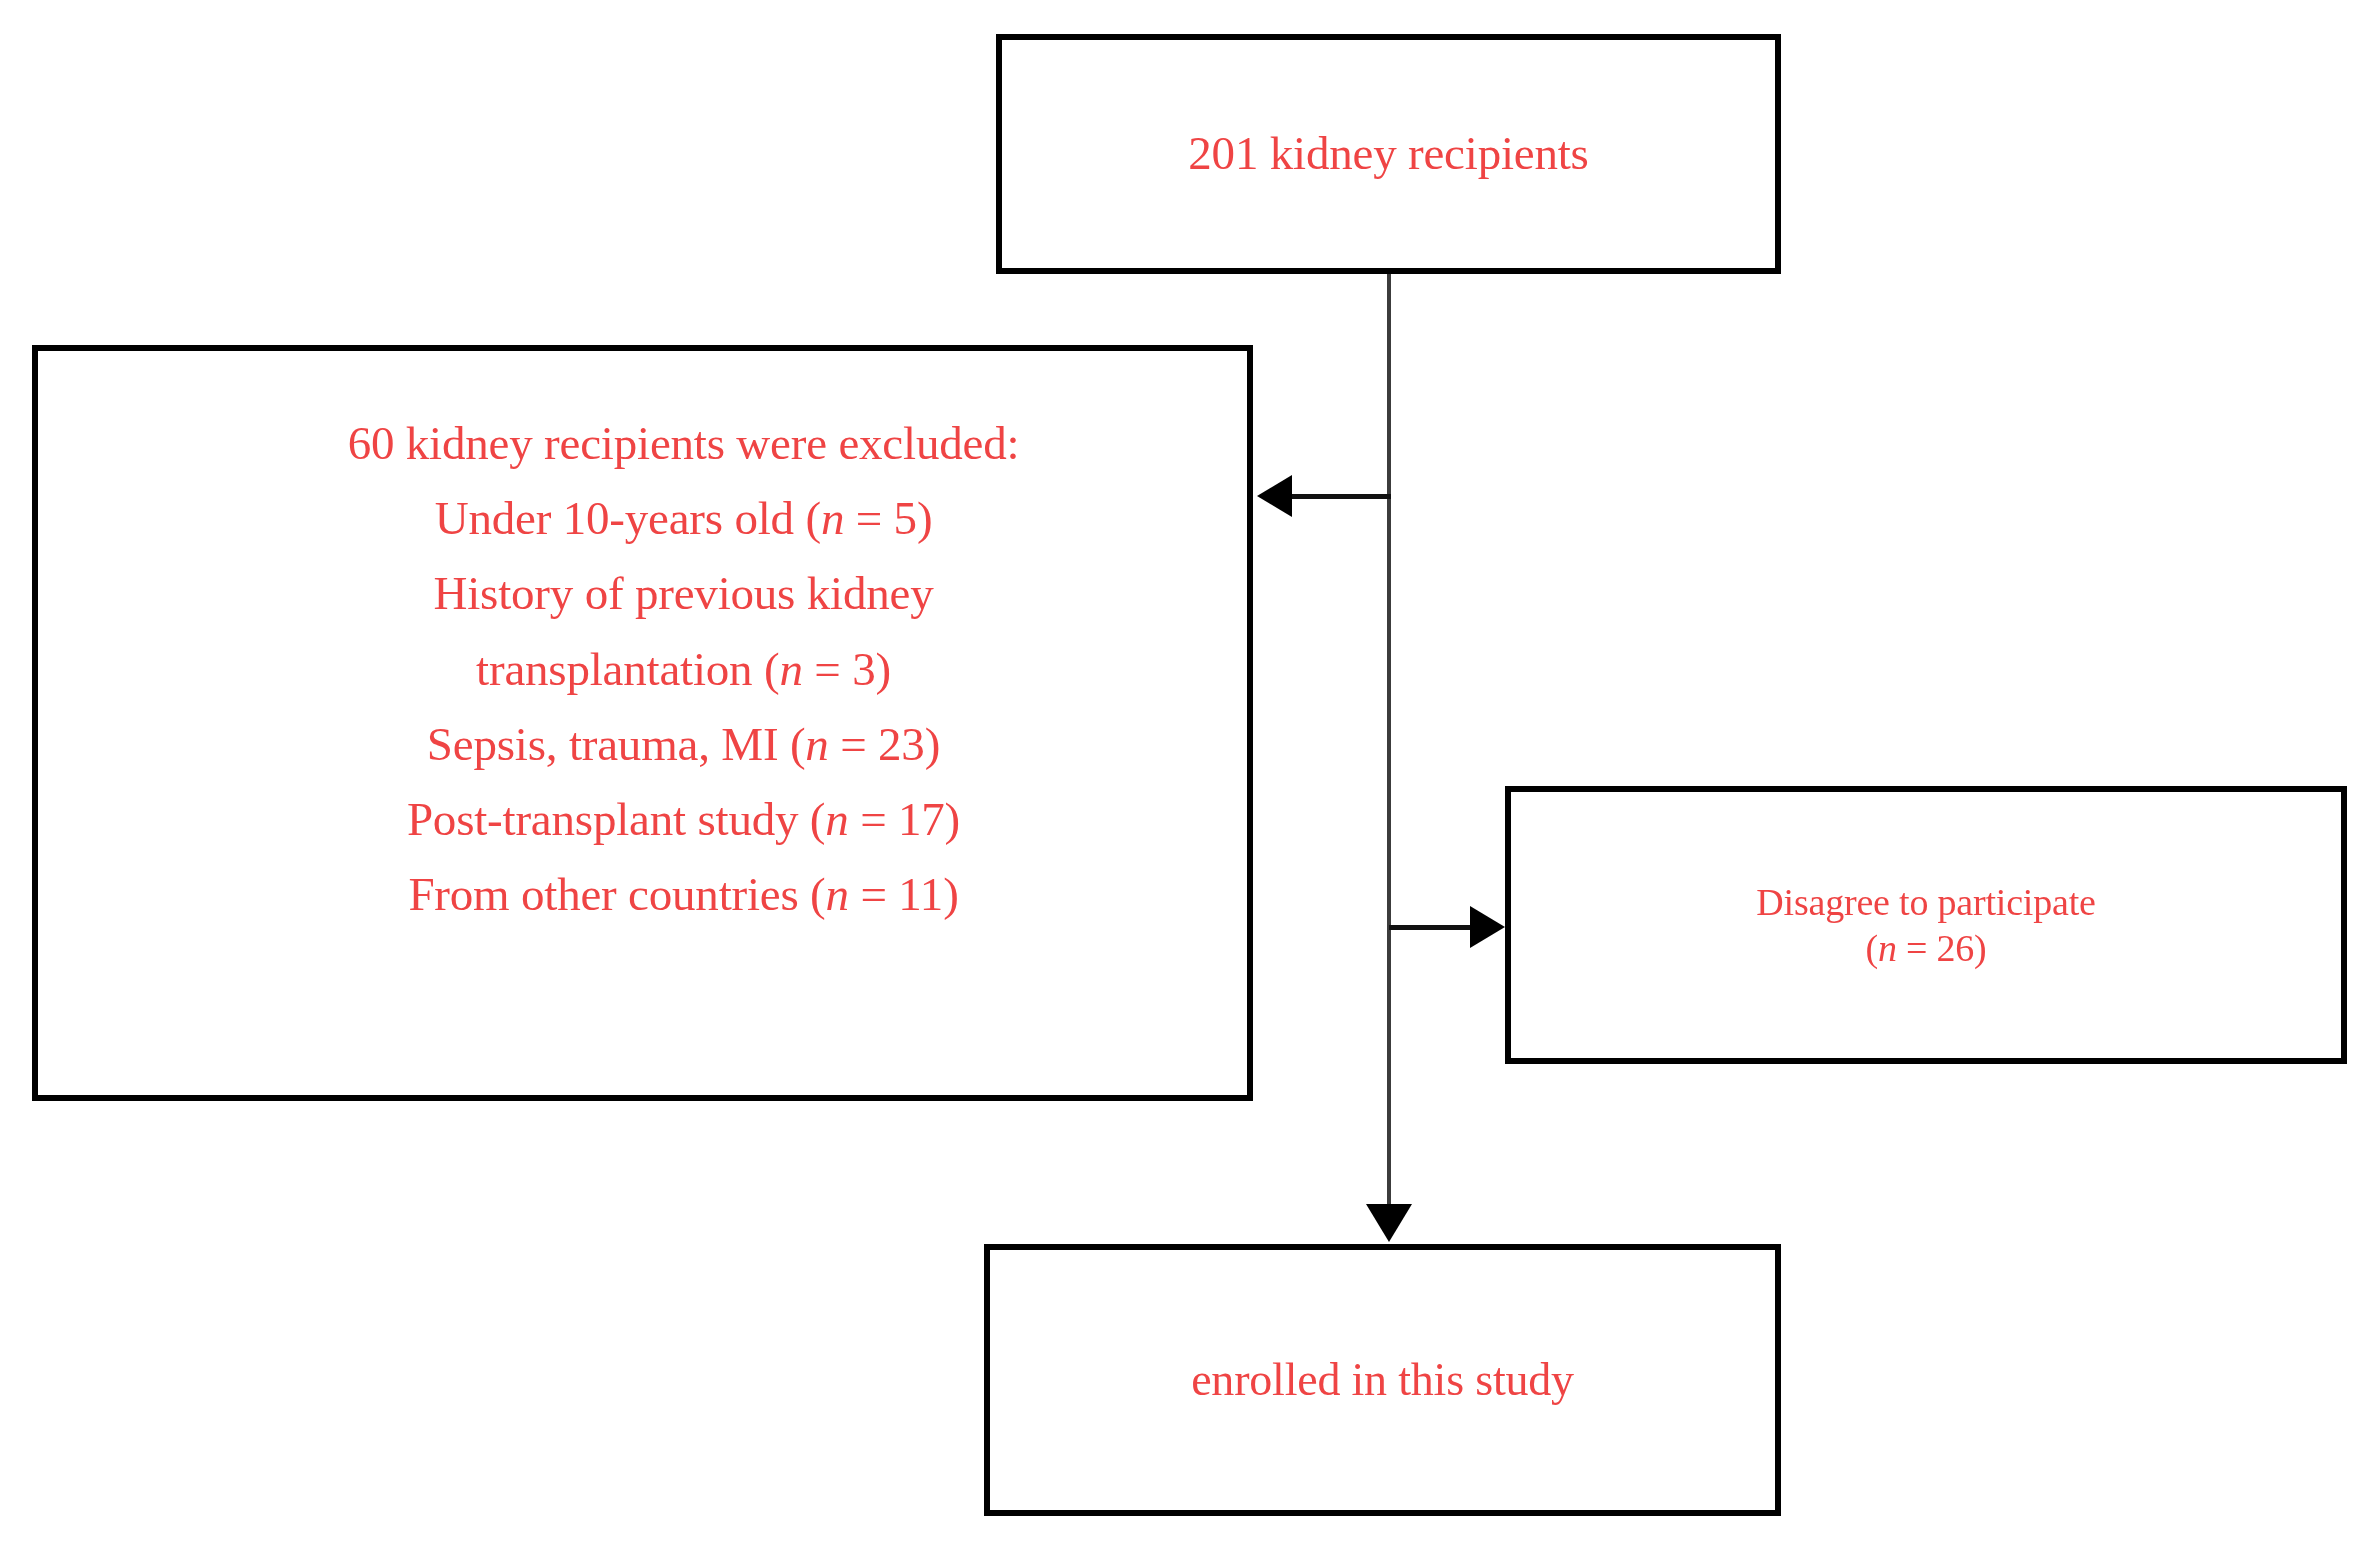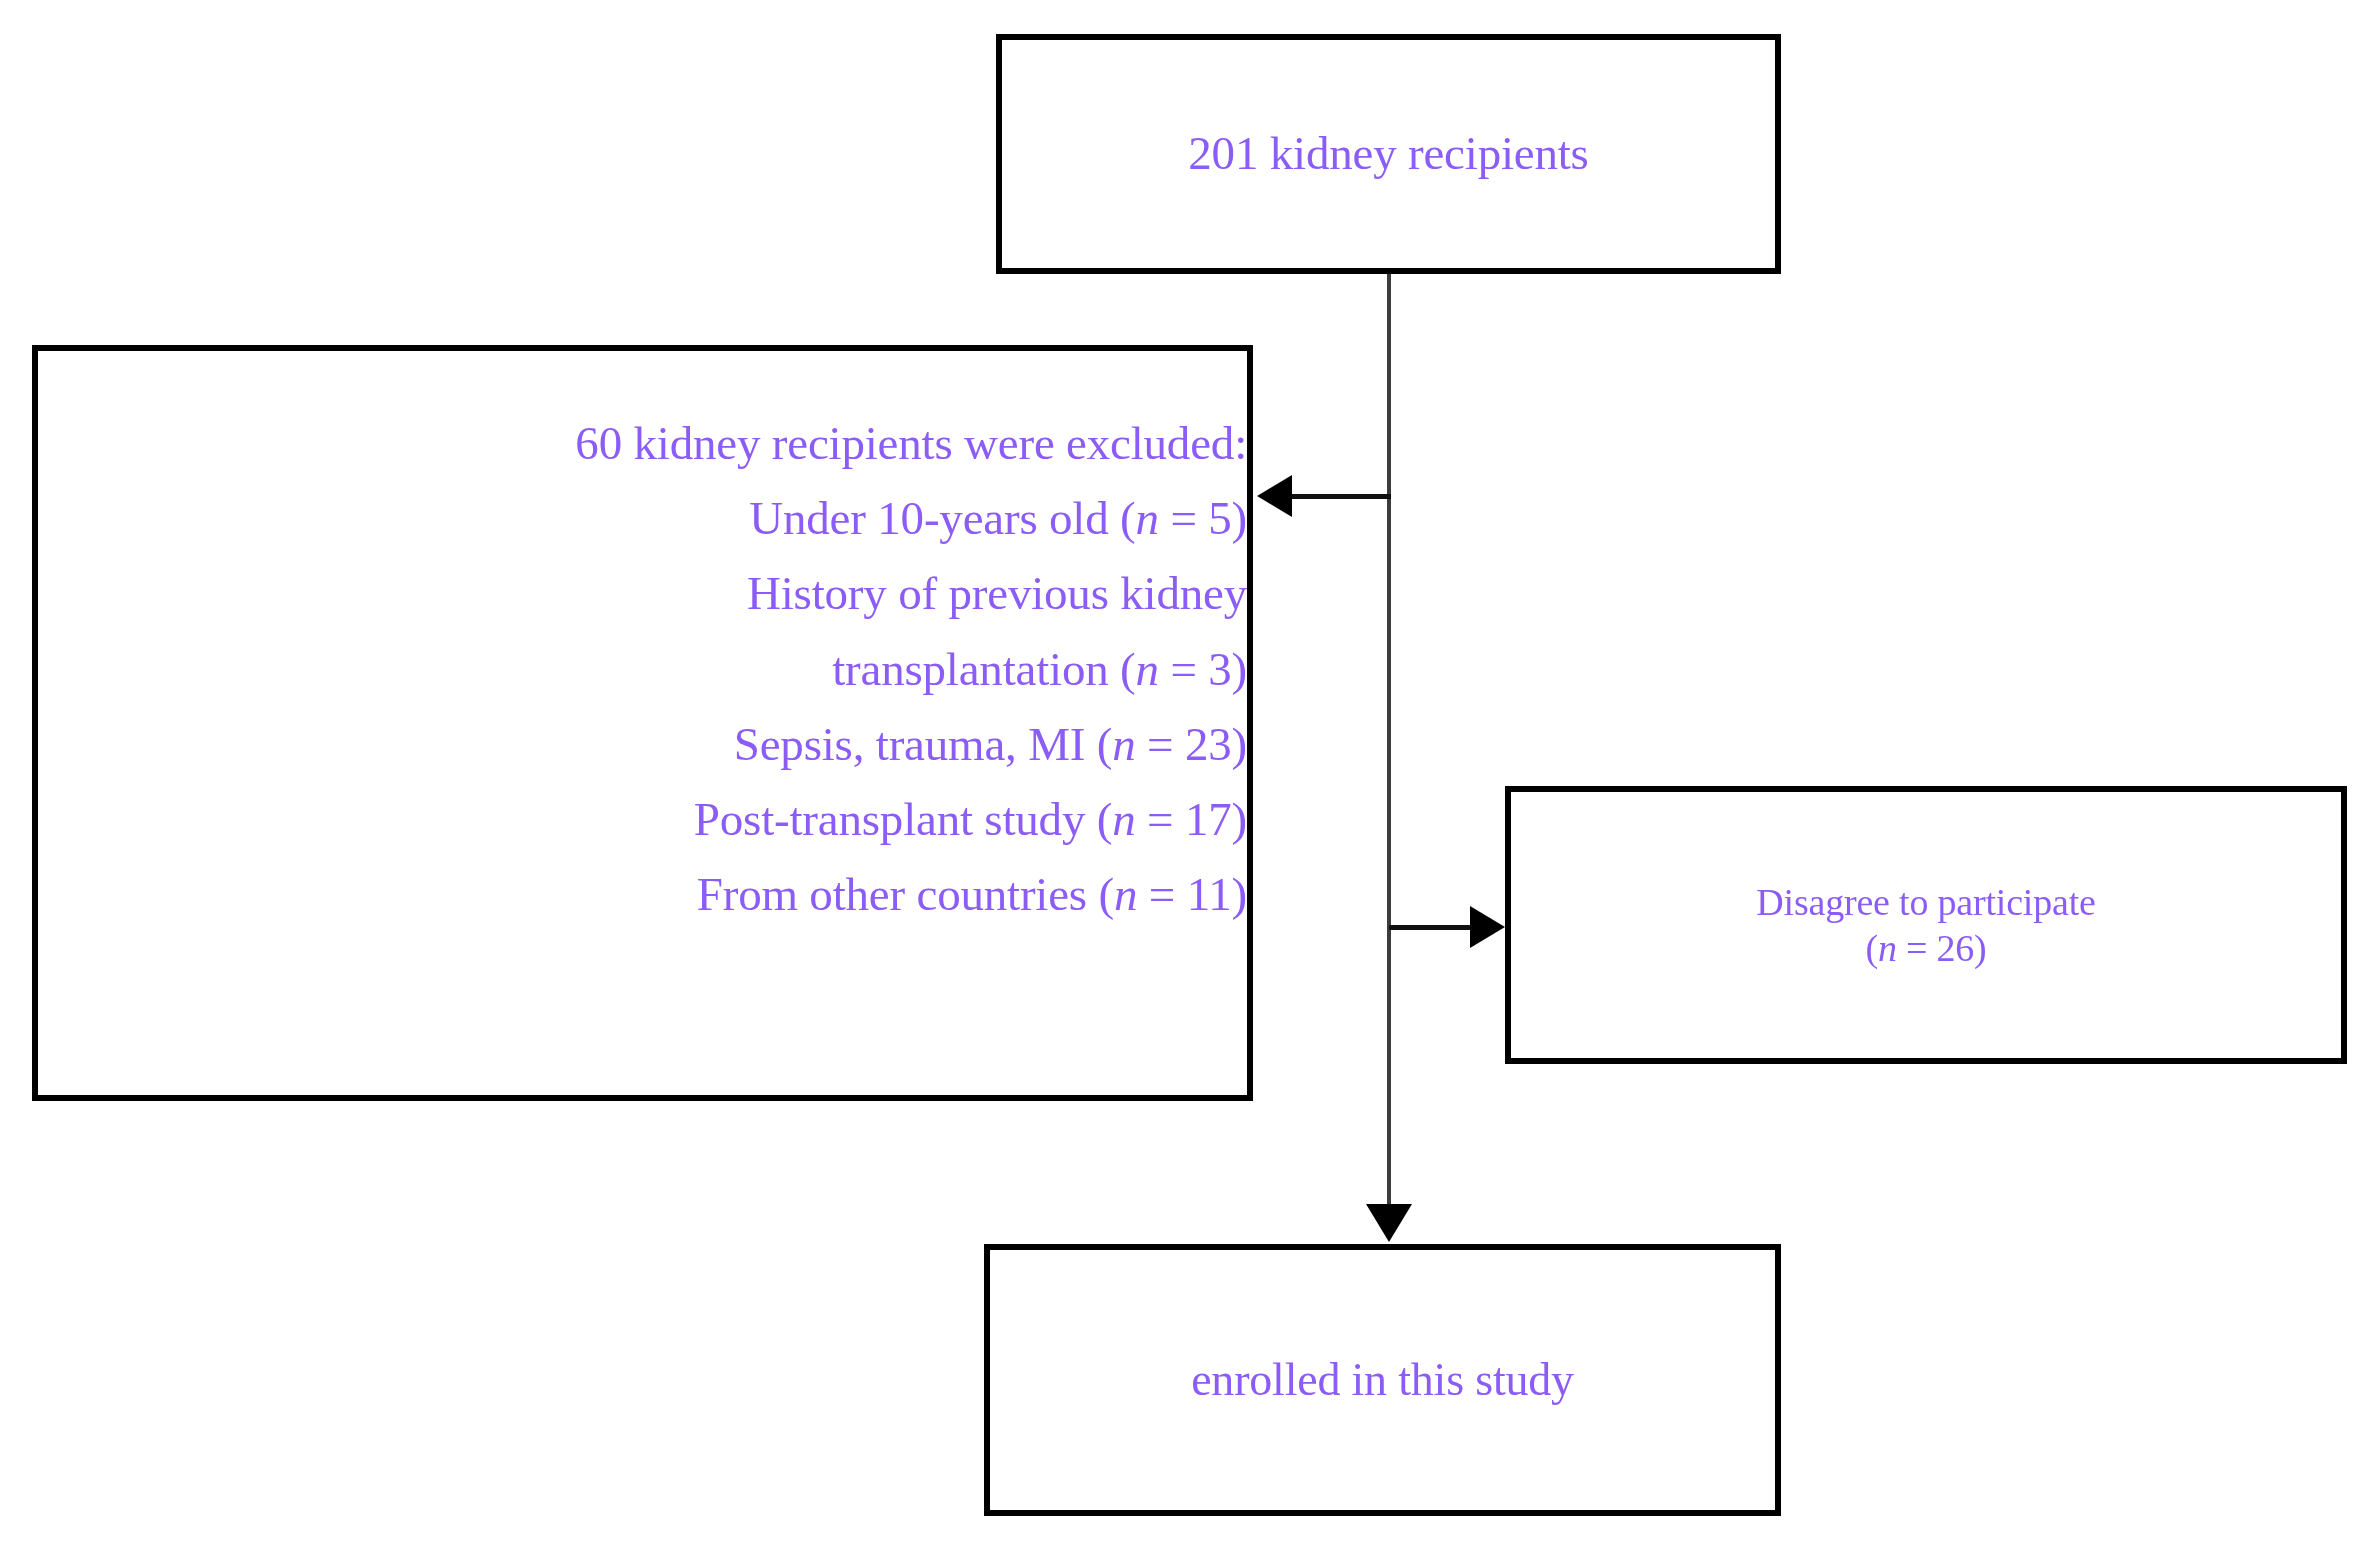--- a/index.html
+++ b/index.html
@@ -7,21 +7,21 @@
     padding: 0;
     background: #ffffff;
   }
   #canvas {
     position: relative;
     width: 2377px;
     height: 1549px;
     background: #ffffff;
     overflow: hidden;
     font-family: "Liberation Serif", "DejaVu Serif", serif;
-    color: #8b5cf6;
+    color: #ef4444;
   }
 
   .box {
     position: absolute;
     box-sizing: border-box;
     border: 6.1px solid #000000;
     background: #ffffff;
     display: flex;
     flex-direction: column;
     justify-content: center;
@@ -48,21 +48,21 @@
     font-size: 47px;
   }
 
   #box-excluded {
     left: 32px;
     top: 345px;
     width: 1221px;
     height: 756px;
     font-size: 47px;
     justify-content: flex-start;
-    align-items: flex-end;
+    align-items: center;
     padding: 55px 0 0 82px;
   }
   #box-excluded .box-line {
     line-height: 1.6;
   }
 
   #box-disagree {
     left: 1505px;
     top: 786px;
     width: 842px;

